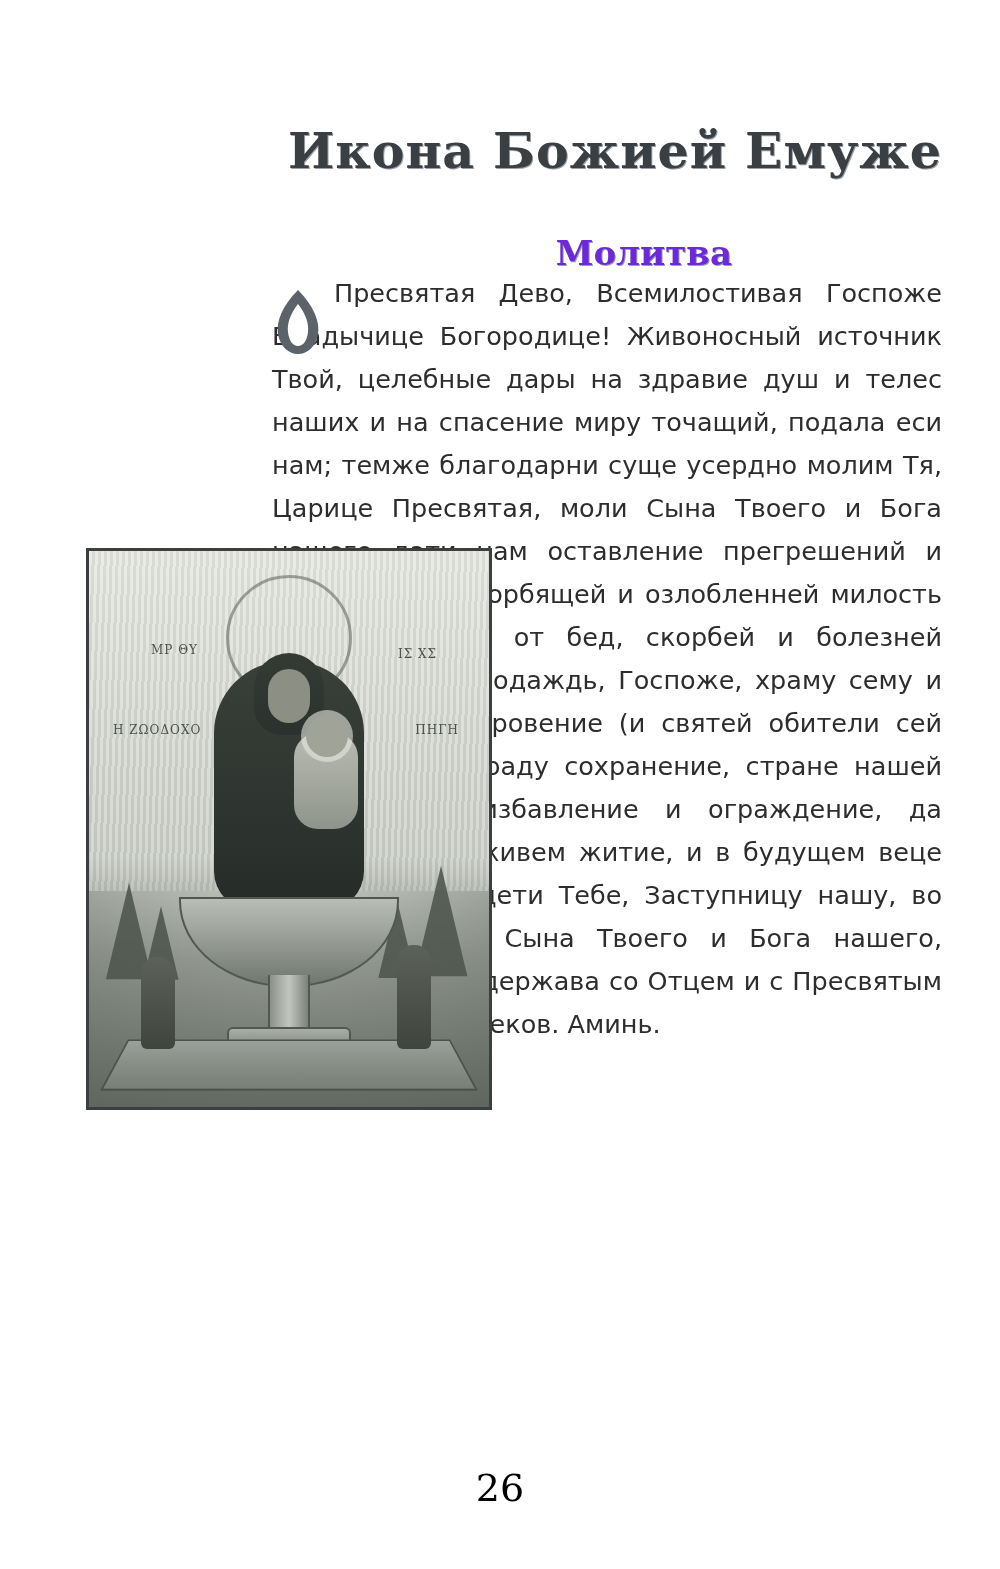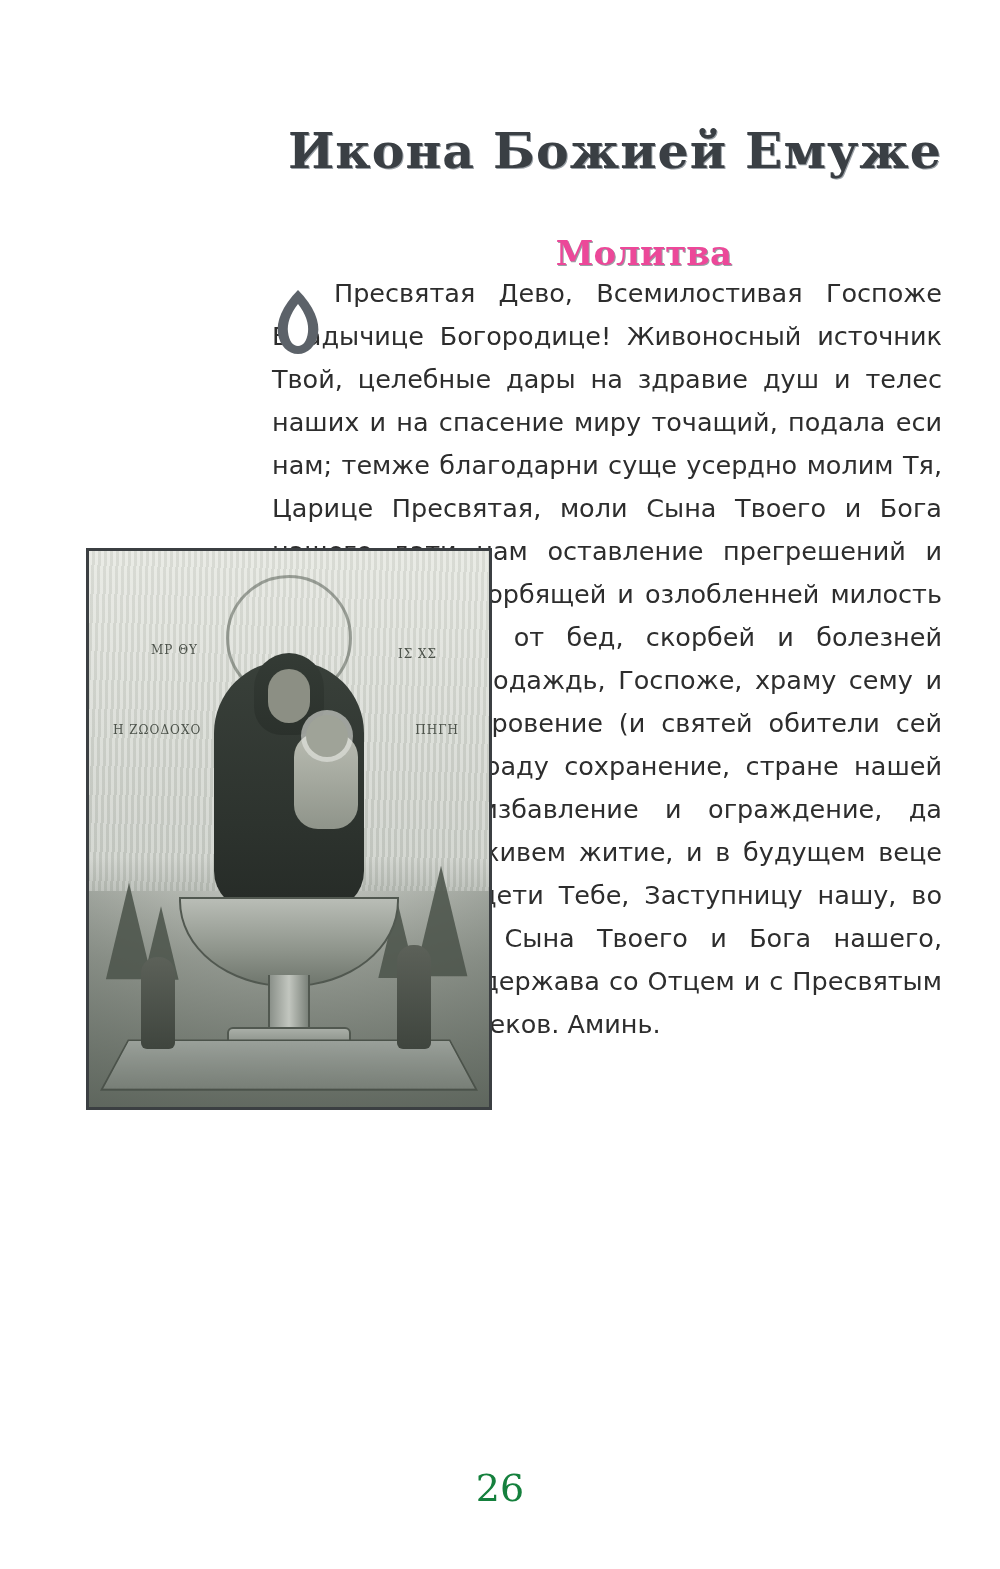--- a/index.html
+++ b/index.html
@@ -39,21 +39,21 @@
   }
   .subtitle {
     position: absolute;
     left: 0;
     right: 268px;
     top: 205px;
     text-align: right;
     font-family: "DejaVu Serif", serif;
     font-weight: bold;
     font-size: 34px;
-    color: #ec4899;
+    color: #6d28d9;
     text-shadow: 1px 1px 0 #9aa0a6;
   }
 
   
   .body-text {
     position: absolute;
     left: 272px;
     right: 58px;
     top: 272px;
     font-family: "DejaVu Sans", sans-serif;
@@ -251,21 +251,21 @@
   .inscr.thv { right: 52px; top: 96px; }
 
   
   .page-number {
     position: absolute;
     left: 0; right: 0;
     top: 1466px;
     text-align: center;
     font-family: "DejaVu Serif", serif;
     font-size: 38px;
-    color: #15803d;
+    color: #000000;
   }
 </style>
 </head>
 <body>
 
 <div class="page">
 
   <h1 class="title">Икона Божией Емуже</h1>
   <h2 class="subtitle">Молитва</h2>
 

